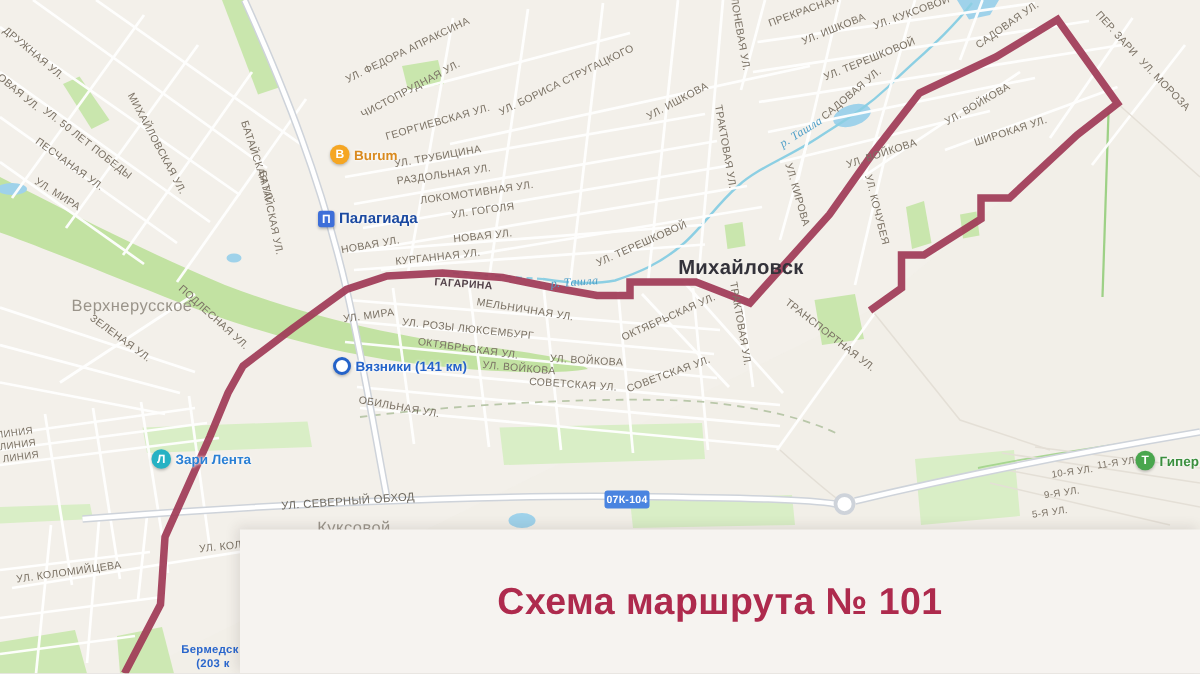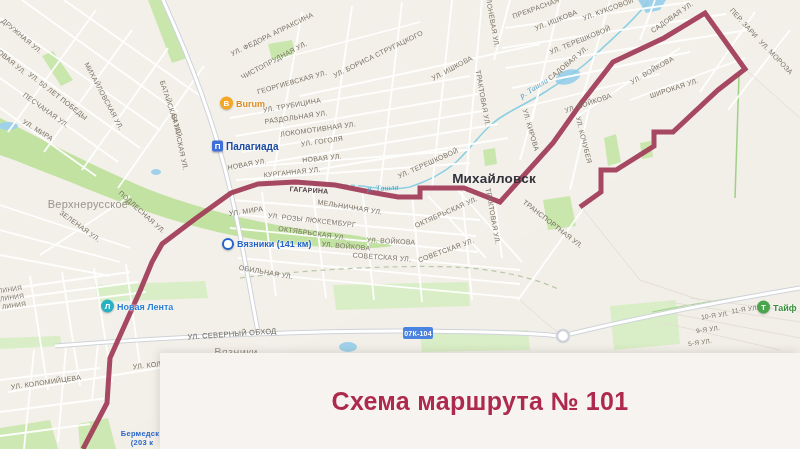--- a/index.html
+++ b/index.html
@@ -221,21 +221,21 @@
       <div class="lb " style="left: 350px; top: 207px; --r: 9deg;">Мельничная ул.</div>
       <div class="lb " style="left: 312px; top: 220px; --r: 6deg;">ул. Розы Люксембург</div>
       <div class="lb " style="left: 312px; top: 233px; --r: 8deg;">Октябрьская ул.</div>
       <div class="lb " style="left: 446px; top: 212px; --r: -24deg;">Октябрьская ул.</div>
       <div class="lb " style="left: 346px; top: 246px; --r: 5deg;">ул. Войкова</div>
       <div class="lb " style="left: 391px; top: 241px; --r: 3deg;">ул. Войкова</div>
       <div class="lb " style="left: 382px; top: 257px; --r: 4deg;">Советская ул.</div>
       <div class="lb " style="left: 446px; top: 250px; --r: -20deg;">Советская ул.</div>
       <div class="lb " style="left: 266px; top: 272px; --r: 10deg;">Обильная ул.</div>
       <div class="lb " style="left: 246px; top: 211px; --r: -8deg;">ул. Мира</div>
-      <div class="lb town" style="left: 236px; top: 304px; --r: 0deg;">Вязники</div>
+      <div class="lb town" style="left: 236px; top: 304px; --r: 0deg;">Куксовой</div>
       <div class="lb st2" style="left: 232px; top: 334px; --r: -4deg;">ул. Северный Обход</div>
       <div class="lb sm" style="left: 10px; top: 289px; --r: -8deg;">линия</div>
       <div class="lb sm" style="left: 12px; top: 297px; --r: -8deg;">линия</div>
       <div class="lb sm" style="left: 14px; top: 305px; --r: -8deg;">линия</div>
       <div class="lb " style="left: 46px; top: 382px; --r: -8deg;">ул. Коломийцева</div>
       <div class="lb " style="left: 168px; top: 363px; --r: -6deg;">ул. Коломийцева</div>
       <div class="lb " style="left: 553px; top: 224px; --r: 38deg;">Транспортная ул.</div>
       <div class="lb " style="left: 493px; top: 216px; --r: 80deg;">Трактовая ул.</div>
       <div class="lb sm" style="left: 745px; top: 309px; --r: -8deg;">11-я ул.</div>
       <div class="lb sm" style="left: 715px; top: 315px; --r: -8deg;">10-я ул.</div>
@@ -252,25 +252,25 @@
       <div class="poi" style="left: 212px; top: 146px;">
         <span class="ic sq" style="background: rgb(62, 111, 217);">П</span>
         <span class="tx" style="color: rgb(27, 73, 160); font-size: 10px;">Палагиада</span>
       </div>
       <div class="poi" style="left: 222px; top: 244px;">
         <span class="ic ring"></span>
         <span class="tx" style="color: rgb(37, 99, 201); font-size: 9px; text-align: right;">Вязники (141 км)</span>
       </div>
       <div class="poi" style="left: 101px; top: 306px;">
         <span class="ic dot" style="background: rgb(39, 178, 196);">Л</span>
-        <span class="tx" style="color: rgb(42, 127, 212); font-size: 9px;">Новая Лента</span>
+        <span class="tx" style="color: rgb(42, 127, 212); font-size: 9px;">Зари Лента</span>
       </div>
       <div class="poi" style="left: 757px; top: 307px;">
         <span class="ic dot" style="background: rgb(73, 166, 77);">Т</span>
-        <span class="tx" style="color: rgb(59, 143, 62); font-size: 9px;">Тайф</span>
+        <span class="tx" style="color: rgb(59, 143, 62); font-size: 9px;">Гипер</span>
       </div>
     </div>
 
   <div id="badge">07К-104</div>
 
   <div id="overlay">
     <div id="ov-title" style="color: rgb(174, 42, 77);">Схема маршрута № 101</div>
   </div>
 </div>
 

